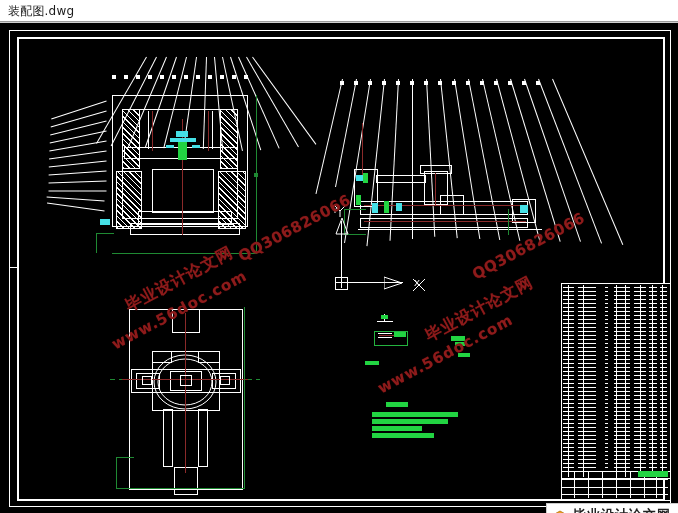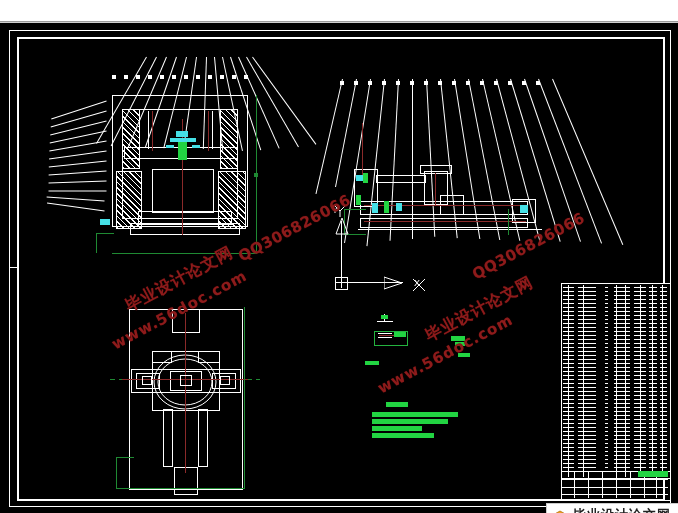--- a/index.html
+++ b/index.html
@@ -54,20 +54,23 @@
                font-family:"DejaVu Sans",sans-serif;letter-spacing:1px;white-space:nowrap;}
   .logo .lg-mark{position:absolute;left:3px;top:5px;width:20px;height:20px;}
 
   .ucs-txt{position:absolute;color:#ffffff;font-size:9px;font-family:"Liberation Sans",sans-serif;}
 </style>
 </head>
 <body>
 
 <div id="app">
 
+  <div class="titlebar">
+    <div class="ttl">装配图.dwg</div>
+  </div>
   <div class="tb-sep"></div>
   <div class="tb-sep2"></div>
 
   <div class="canvas">
 
     <div class="frm" style="left:9px;top:7px;width:660px;height:475px;"></div>
     <div class="frm2" style="left:17px;top:14px;width:644px;height:460px;"></div>
 
     <div class="wline" style="left:9px;top:244px;width:9px;height:1px;"></div>
 

